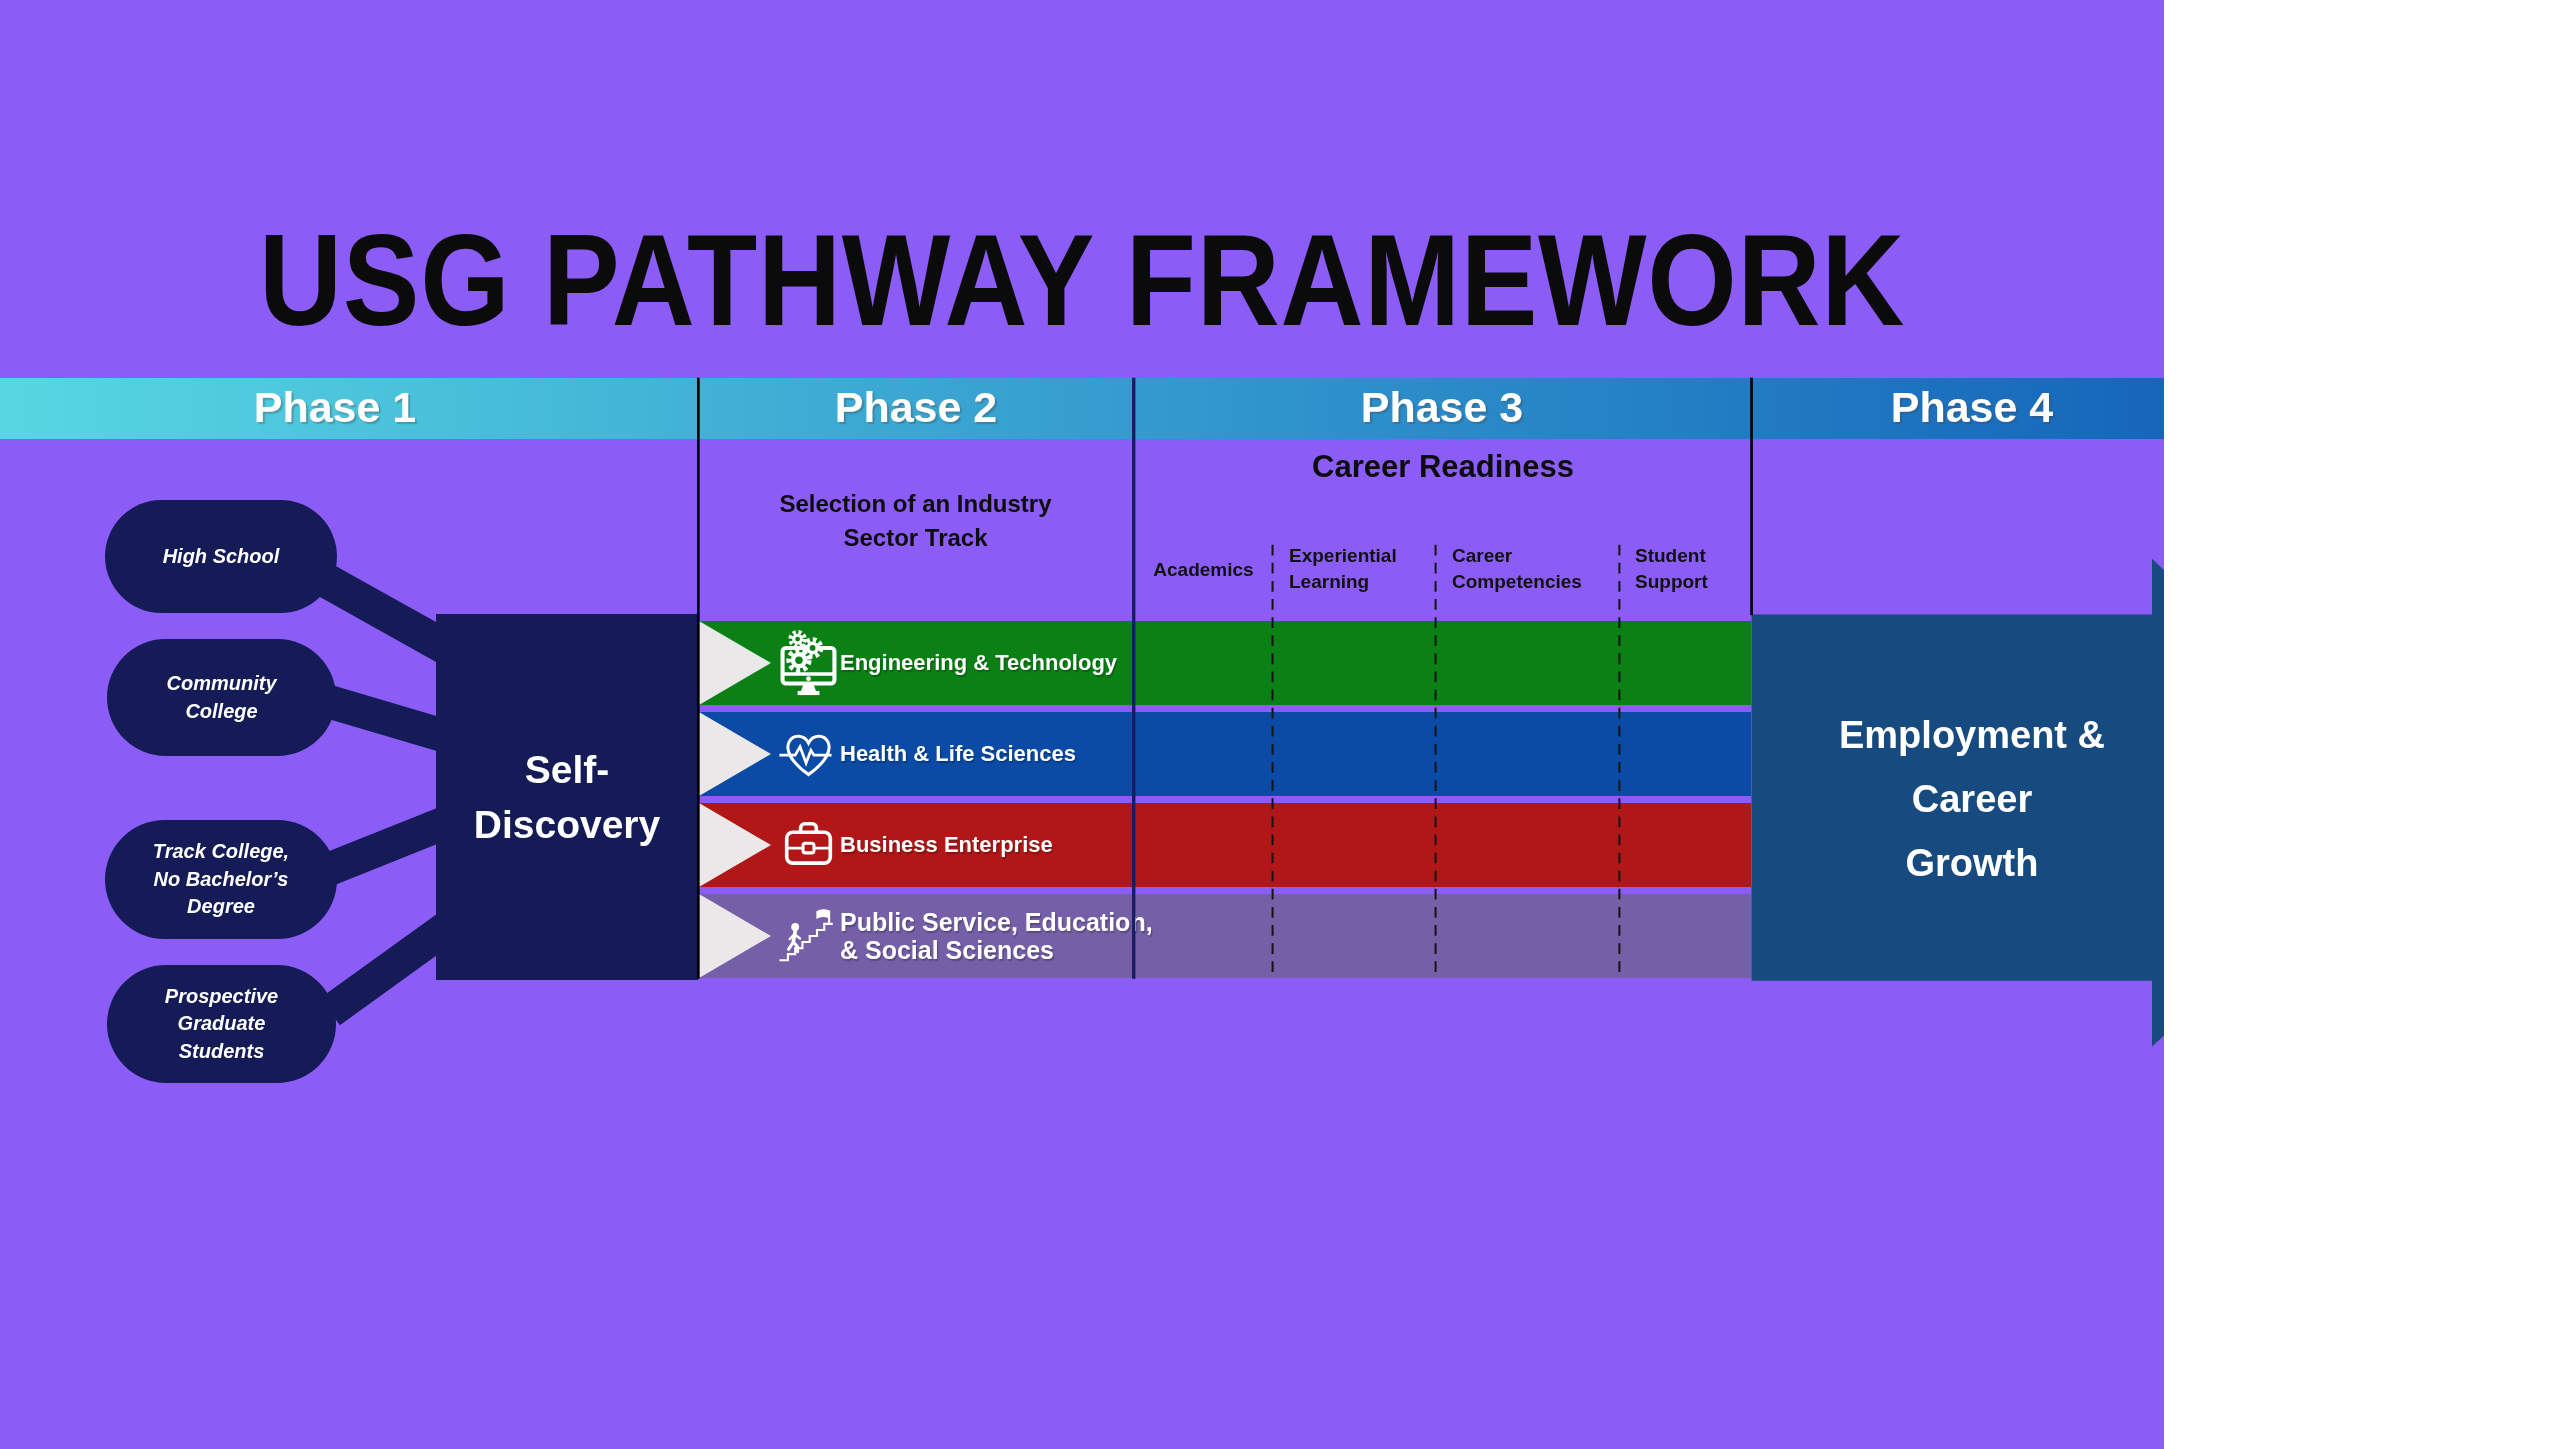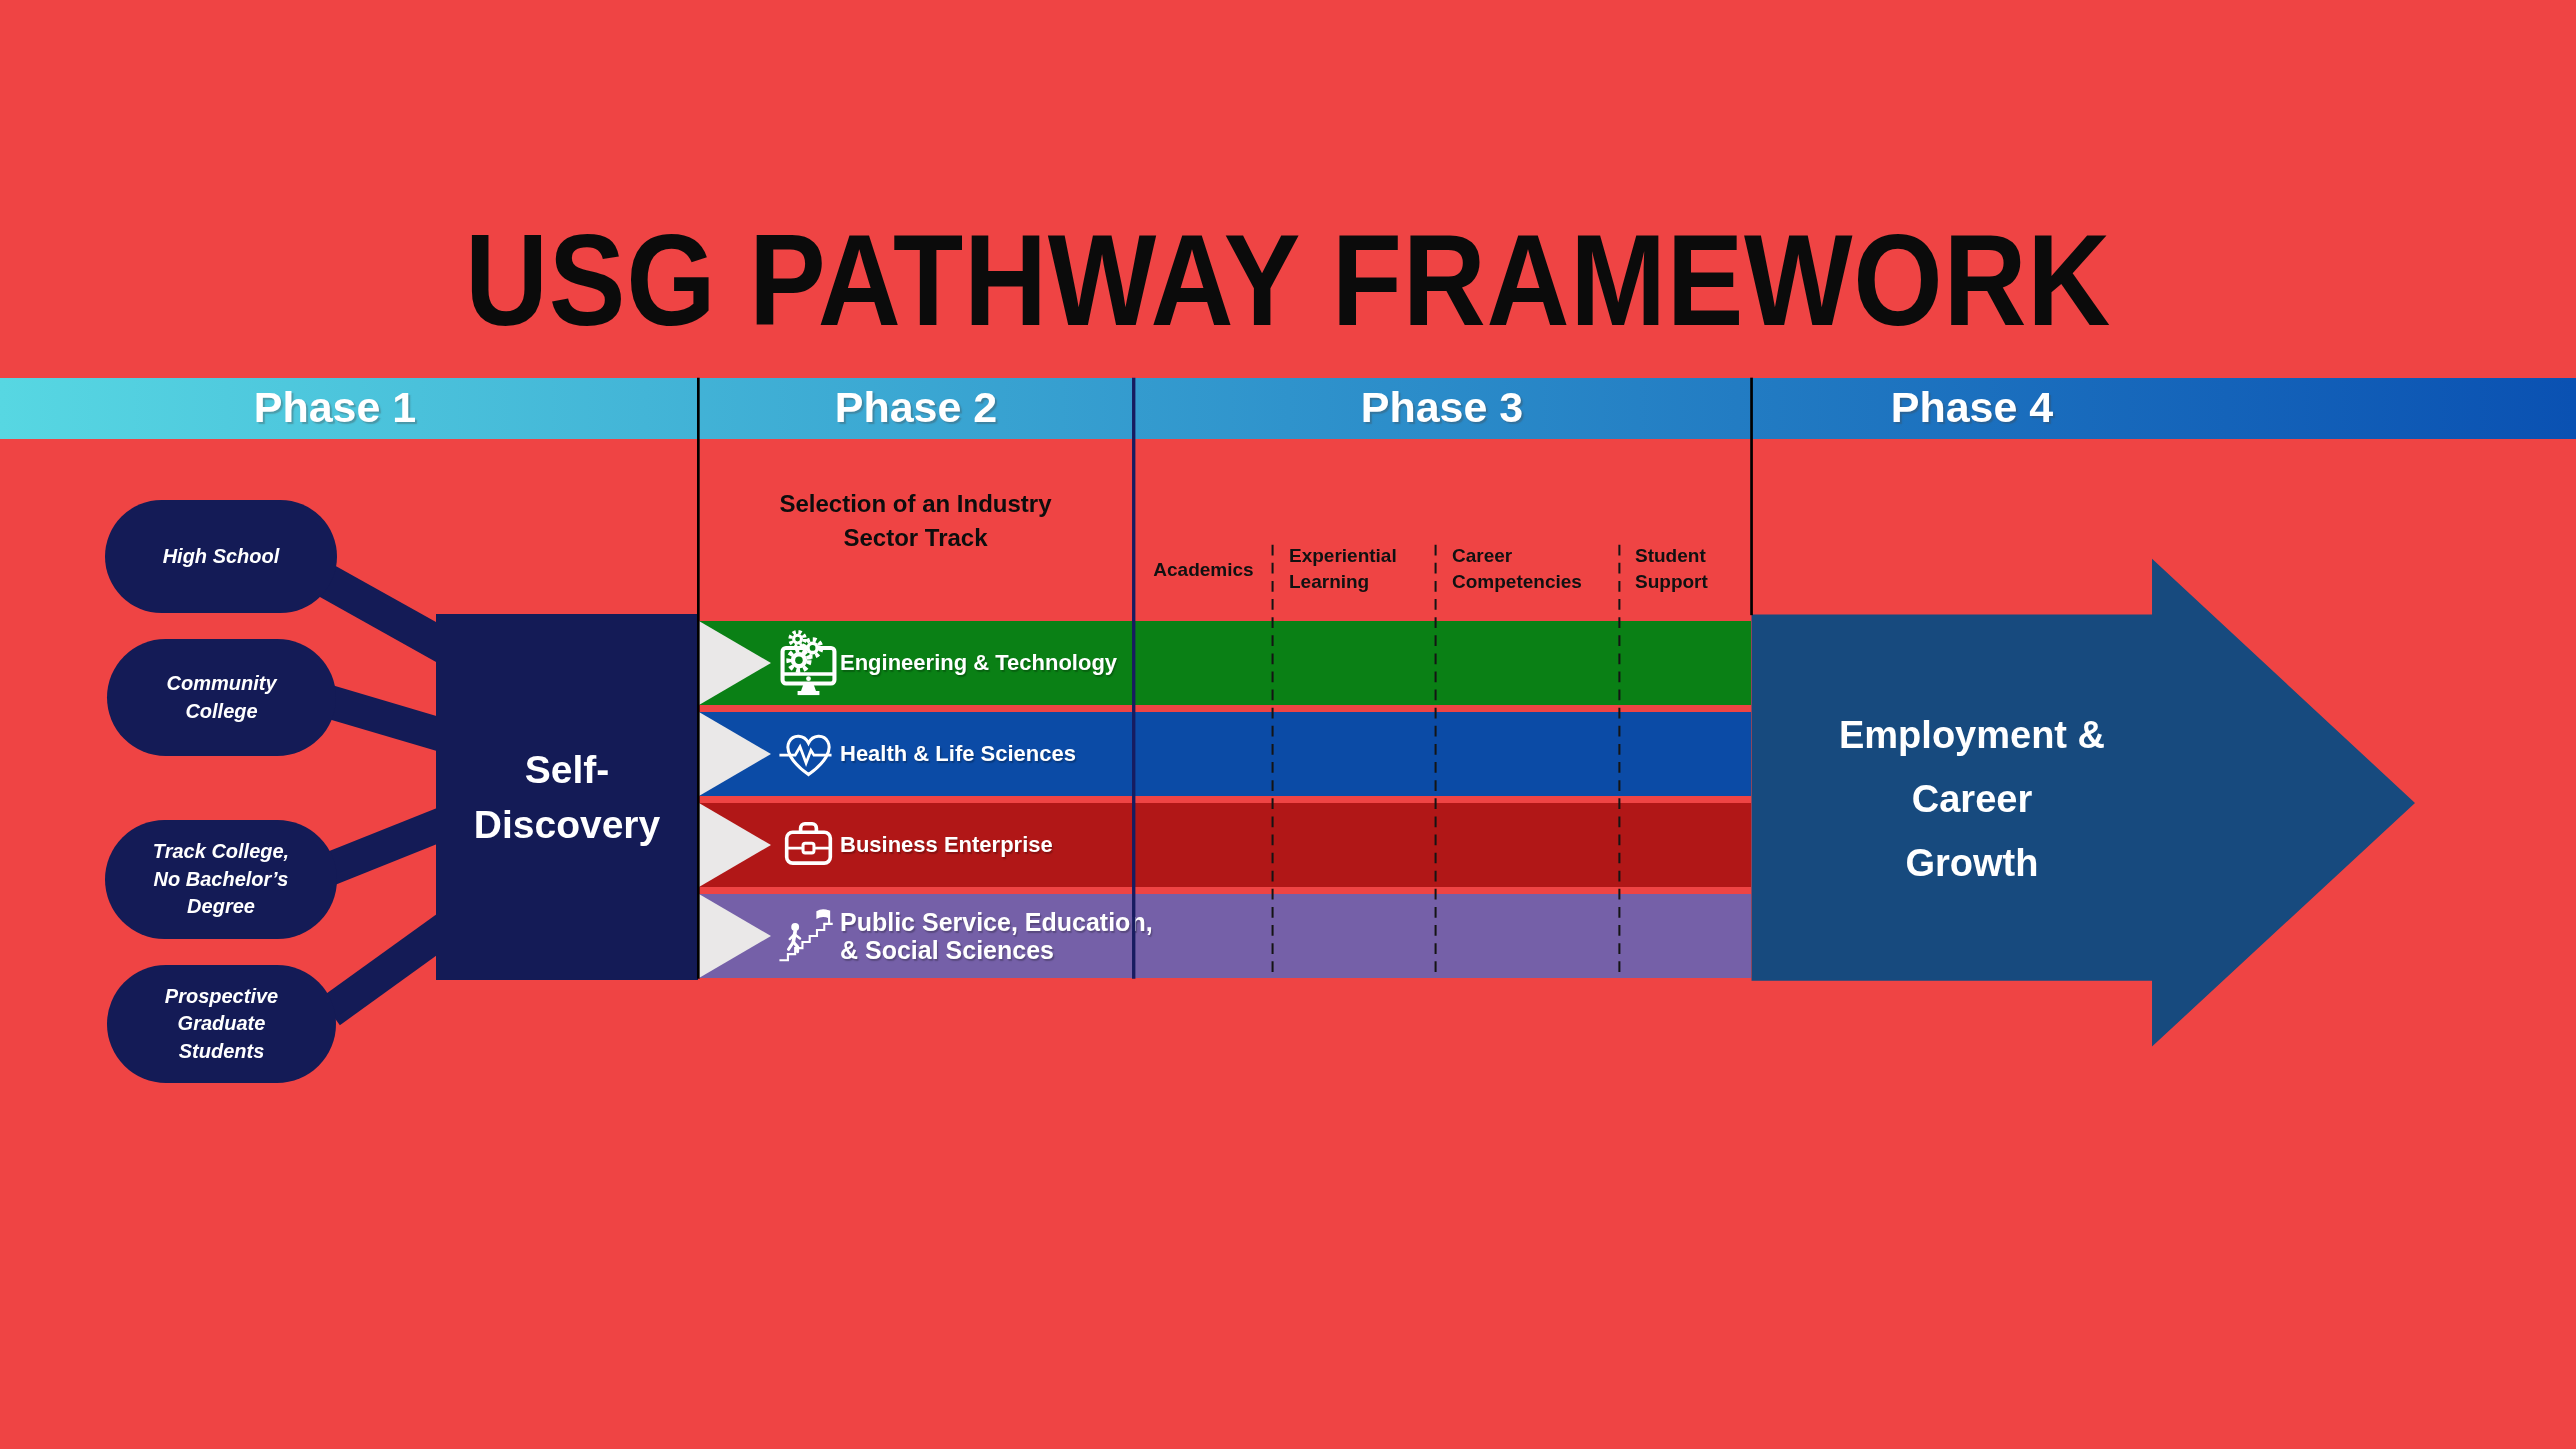--- a/index.html
+++ b/index.html
@@ -1,16 +1,16 @@
 <!DOCTYPE html>
 <html style="font-size:10.7px"><head>
 <meta charset="utf-8">
 <style>
   html,body{margin:0;padding:0;background:#fff;}
-  .canvas{position:relative;width:2576px;height:1449px;background:#ef4444;overflow:hidden;
+  .canvas{position:relative;width:2164px;height:1449px;background:#8b5cf6;overflow:hidden;
           font-family:"Liberation Sans",sans-serif;}
 
   
   .title{position:absolute;top:205px;left:50%;transform:translateX(-50%) scaleY(1.13);
          transform-origin:center top;margin:0;font-size:115px;font-weight:bold;
          letter-spacing:0.7px;color:#0b0b0b;white-space:nowrap;z-index:60;}
 
   
   .phase-bar{position:absolute;left:0;top:378px;width:2576px;height:61px;
              background:linear-gradient(90deg,#57d7e2 0%,#2f93cc 50%,#0a51b2 100%);z-index:5;}
@@ -115,20 +115,21 @@
     <span>Self-</span>
     <span>Discovery</span>
   </div>
 
   <div class="p2-header">
     <div>Selection of an Industry</div>
     <div>Sector Track</div>
   </div>
 
   <div class="p3-header">
+    <div>Career Readiness</div>
   </div>
   <div class="p3-col c1">
     <div>Academics</div>
   </div>
   <div class="p3-col c2">
     <div>Experiential</div>
     <div>Learning</div>
   </div>
   <div class="p3-col c3">
     <div>Career</div>

